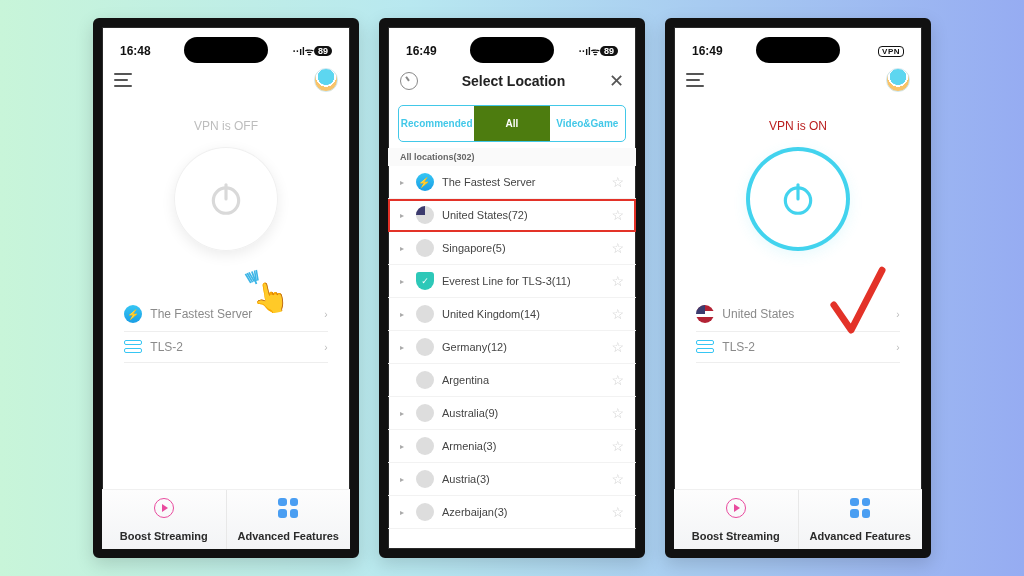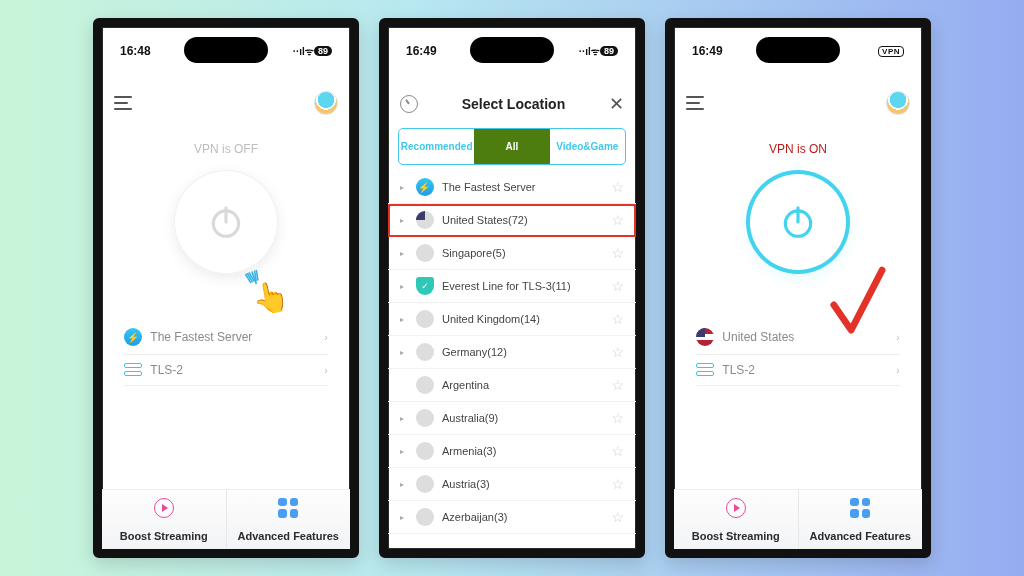--- a/index.html
+++ b/index.html
@@ -21,21 +21,21 @@
     width: 84px; height: 26px; background: #000; border-radius: 14px; z-index: 50;
   }
   .status-bar {
     position: absolute; top: 0; left: 0; right: 0; height: 40px;
     display: flex; justify-content: space-between; align-items: center;
     padding: 8px 18px 0; font-size: 12px; font-weight: 600; color: #111;
   }
   .status-right { display: flex; align-items: center; font-size: 10px; }
   .battery-badge { background:#111; color:#fff; border-radius:5px; padding:0 4px; font-size:9px; font-weight:700; }
   .vpn-badge { border:1px solid #111; border-radius:4px; padding:0 3px; font-size:8px; font-weight:700; letter-spacing:.5px;}
-  .screen { position:absolute; top:0; left:0; right:0; bottom:0; padding-top:59px; display:flex; flex-direction:column; }
+  .screen { position:absolute; top:0; left:0; right:0; bottom:0; padding-top:36px; display:flex; flex-direction:column; }
   .nav-bar { height:34px; display:flex; align-items:center; justify-content:space-between; padding:0 12px; }
   .hamburger { width:20px; height:14px; display:flex; flex-direction:column; justify-content:space-between; }
   .hamburger span { height:2px; background:#555; border-radius:2px; }
   .hamburger span:nth-child(1){width:18px;} .hamburger span:nth-child(2){width:14px;} .hamburger span:nth-child(3){width:18px;}
   .avatar { width:24px; height:24px; border-radius:50%; background:radial-gradient(circle at 50% 35%, #5dd6f0 0 45%, #fff 46% 55%, #f9c46a 56% 100%); border:1px solid #d0e8f0;}
   .vpn-body { flex:1; display:flex; flex-direction:column; align-items:center; padding-top:22px; position:relative; }
   .vpn-status { font-size:12px; color:#bdbdbd; margin-bottom:14px; font-weight:500; }
   .vpn-status.on { color:#b91c1c; }
   .power-btn {
     width:104px; height:104px; border-radius:50%; background:#fff;
@@ -175,20 +175,21 @@
     <div class="title-bar">
       <div class="history-ico"></div>
       <span>Select Location</span>
       <span class="close-x">✕</span>
     </div>
     <div class="seg">
       <div>Recommended</div>
       <div class="active">All</div>
       <div>Video&amp;Game</div>
     </div>
+    <div class="section-hdr">All locations(302)</div>
     <div class="loc-list" id="loc-list">
         <div class="loc-row">
           <span class="arrow">▸</span>
           <div class="bolt-ico">⚡</div>
           <span>The Fastest Server</span>
           <span class="star">☆</span>
         </div>
         <div class="loc-row highlight">
           <span class="arrow">▸</span>
           <div class="flag flag-us"></div>

